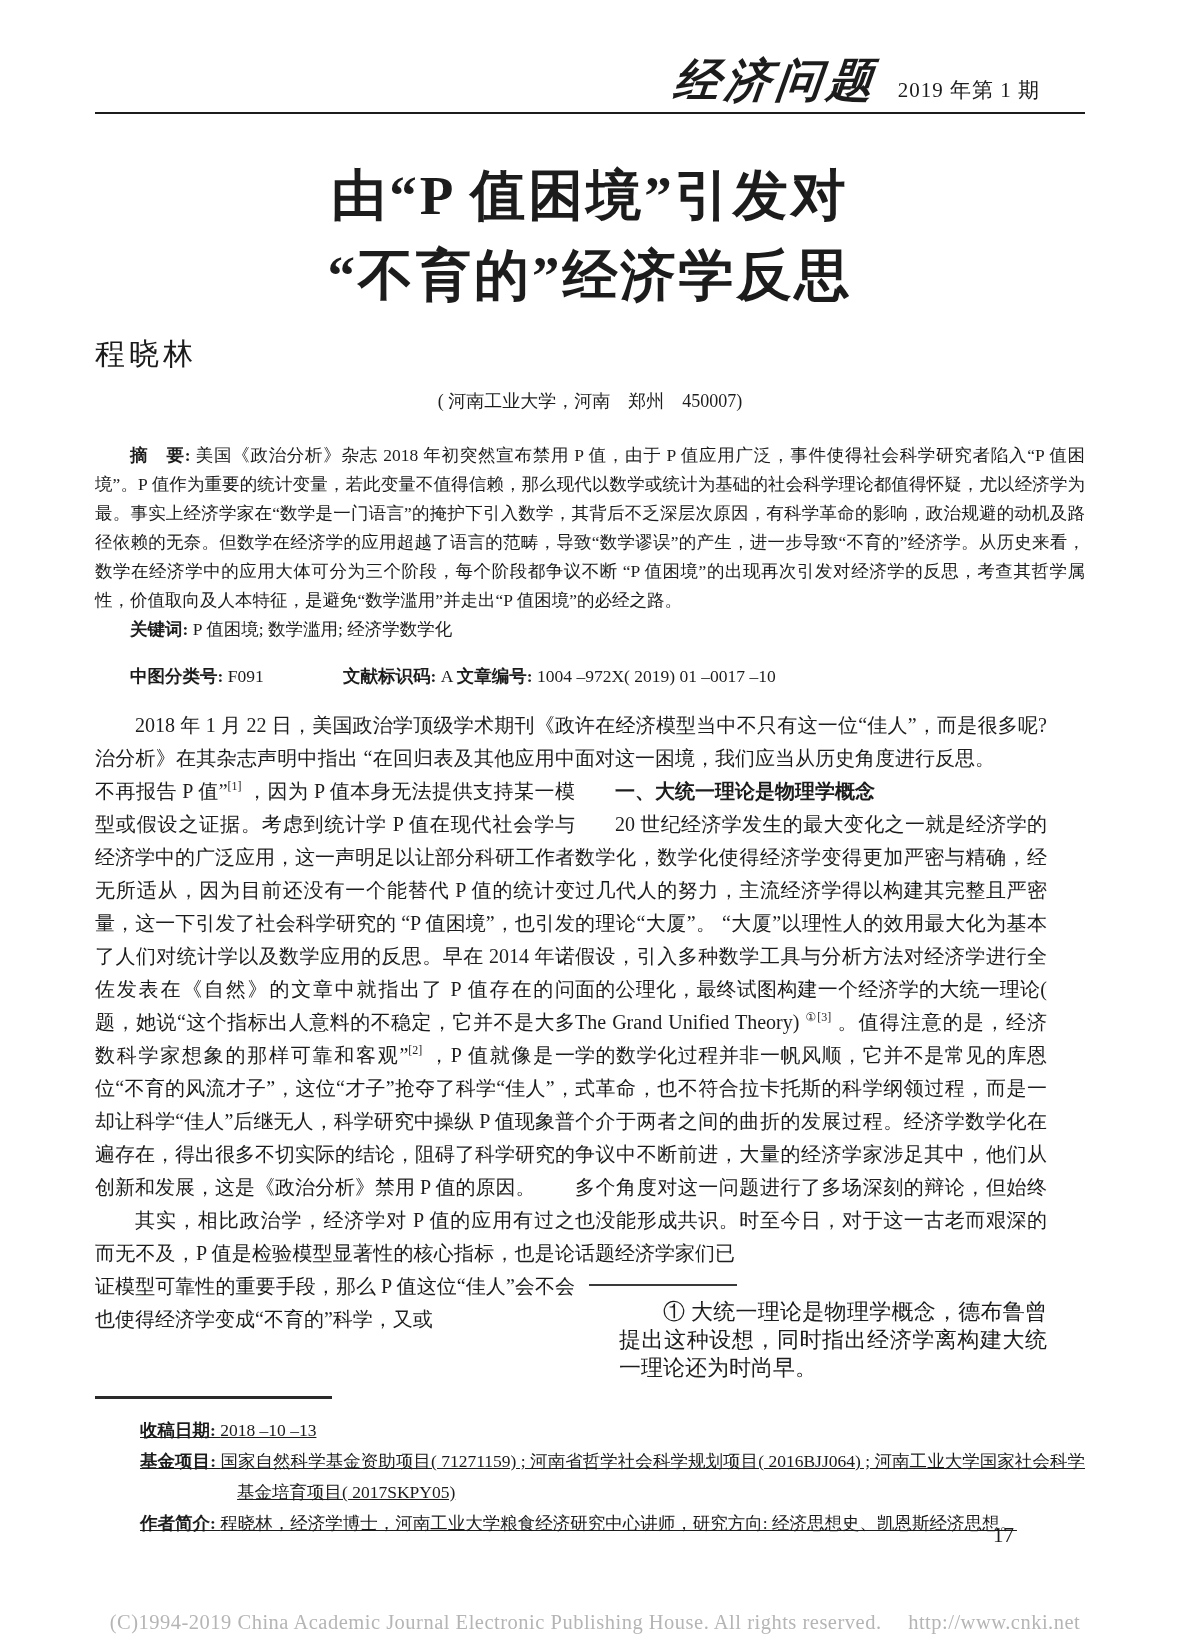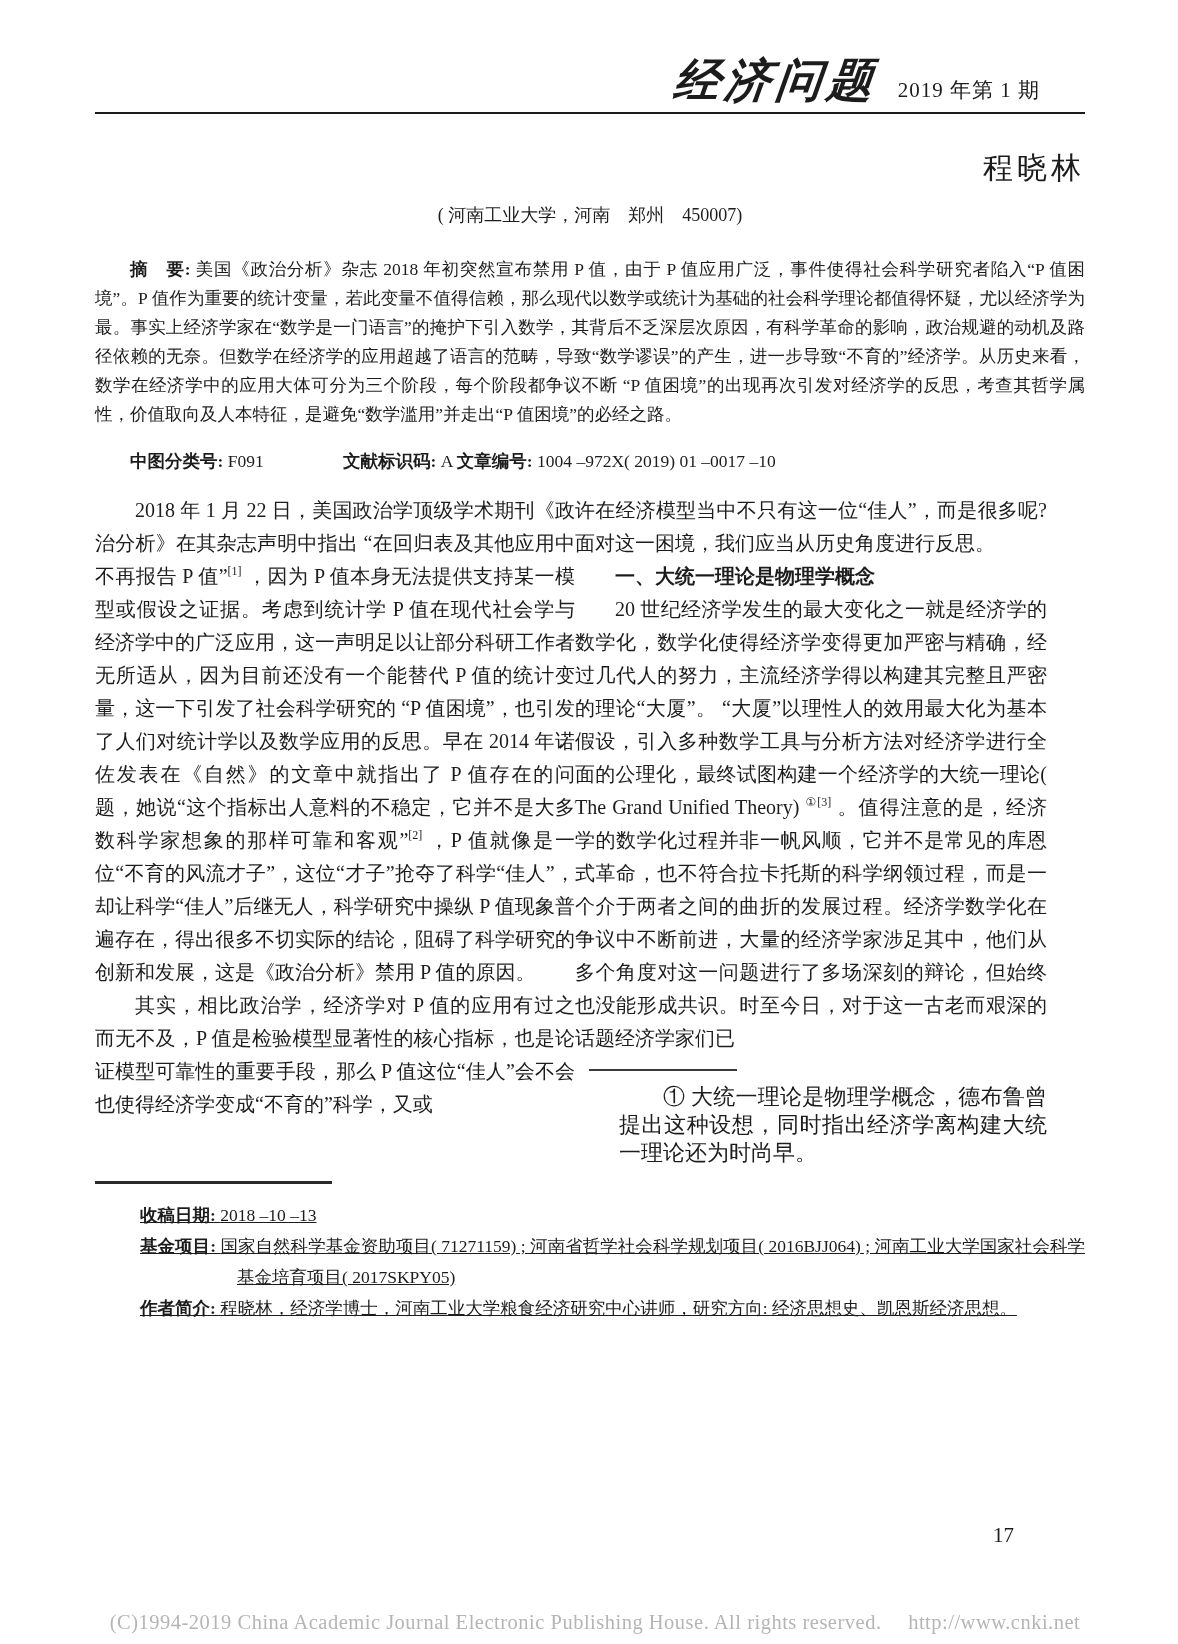--- a/index.html
+++ b/index.html
@@ -24,21 +24,21 @@
     letter-spacing:5px; transform:skewX(-6deg);
     line-height:1;
   }
   .issue { font-size:21px; line-height:1.3; letter-spacing:1px; }
 
   
   .title {
     margin-top:42px; text-align:center;
     font-size:55px; font-weight:bold; line-height:80px; letter-spacing:3px;
   }
-  .author { margin-top:34px; text-align:right; font-size:30px; letter-spacing:4px; }
+  .author { margin-top:18px; text-align:left; font-size:30px; letter-spacing:4px; }
   .affiliation { margin-top:14px; text-align:center; font-size:18px; }
 
   
   .abstract-block { margin-top:28px; font-size:17.5px; line-height:29px; text-align:justify; }
   .abstract-block p { margin:0; text-indent:2em; }
   .lbl { font-weight:bold; }
   .kw-line { margin:0; text-indent:2em; }
   .meta-line { margin-top:18px; text-indent:2em; white-space:nowrap; }
   .meta-line .gap1 { margin-right:75px; }
   .meta-line .gap2 { }
@@ -79,26 +79,31 @@
 </head>
 <body>
 
 <div class="page">
 
   <div class="header">
     <span class="journal-name">经济问题</span>
     <span class="issue">2019 年第 1 期</span>
   </div>
 
+  <div class="title">
+    <div>由“P 值困境”引发对</div>
+    <div>“不育的”经济学反思</div>
+  </div>
 
   <div class="author">程晓林</div>
   <div class="affiliation">( 河南工业大学，河南　郑州　450007)</div>
 
   <div class="abstract-block">
     <p><span class="lbl">摘　要:</span> <span>美国《政治分析》杂志 2018 年初突然宣布禁用 P 值，由于 P 值应用广泛，事件使得社会科学研究者陷入“P 值困境”。P 值作为重要的统计变量，若此变量不值得信赖，那么现代以数学或统计为基础的社会科学理论都值得怀疑，尤以经济学为最。事实上经济学家在“数学是一门语言”的掩护下引入数学，其背后不乏深层次原因，有科学革命的影响，政治规避的动机及路径依赖的无奈。但数学在经济学的应用超越了语言的范畴，导致“数学谬误”的产生，进一步导致“不育的”经济学。从历史来看，数学在经济学中的应用大体可分为三个阶段，每个阶段都争议不断 “P 值困境”的出现再次引发对经济学的反思，考查其哲学属性，价值取向及人本特征，是避免“数学滥用”并走出“P 值困境”的必经之路。</span></p>
+    <p class="kw-line"><span class="lbl">关键词:</span> <span>P 值困境; 数学滥用; 经济学数学化</span></p>
     <div class="meta-line">
       <span class="gap1"><span class="lbl">中图分类号: </span><span>F091</span></span>
       <span class="gap2"><span class="lbl">文献标识码: </span><span>A</span></span>
       <span><span class="lbl">文章编号: </span><span>1004 –972X( 2019) 01 –0017 –10</span></span>
     </div>
   </div>
 
   <div class="body-columns">
     <div class="col col-left">
       <p>2018 年 1 月 22 日，美国政治学顶级学术期刊《政治分析》在其杂志声明中指出 “在回归表及其他应用中不再报告 P 值”<sup>[1]</sup> ，因为 P 值本身无法提供支持某一模型或假设之证据。考虑到统计学 P 值在现代社会学与经济学中的广泛应用，这一声明足以让部分科研工作者无所适从，因为目前还没有一个能替代 P 值的统计变量，这一下引发了社会科学研究的 “P 值困境”，也引发了人们对统计学以及数学应用的反思。早在 2014 年诺佐发表在《自然》的文章中就指出了 P 值存在的问题，她说“这个指标出人意料的不稳定，它并不是大多数科学家想象的那样可靠和客观”<sup>[2]</sup> ，P 值就像是一位“不育的风流才子”，这位“才子”抢夺了科学“佳人”，却让科学“佳人”后继无人，科学研究中操纵 P 值现象普遍存在，得出很多不切实际的结论，阻碍了科学研究的创新和发展，这是《政治分析》禁用 P 值的原因。</p>

